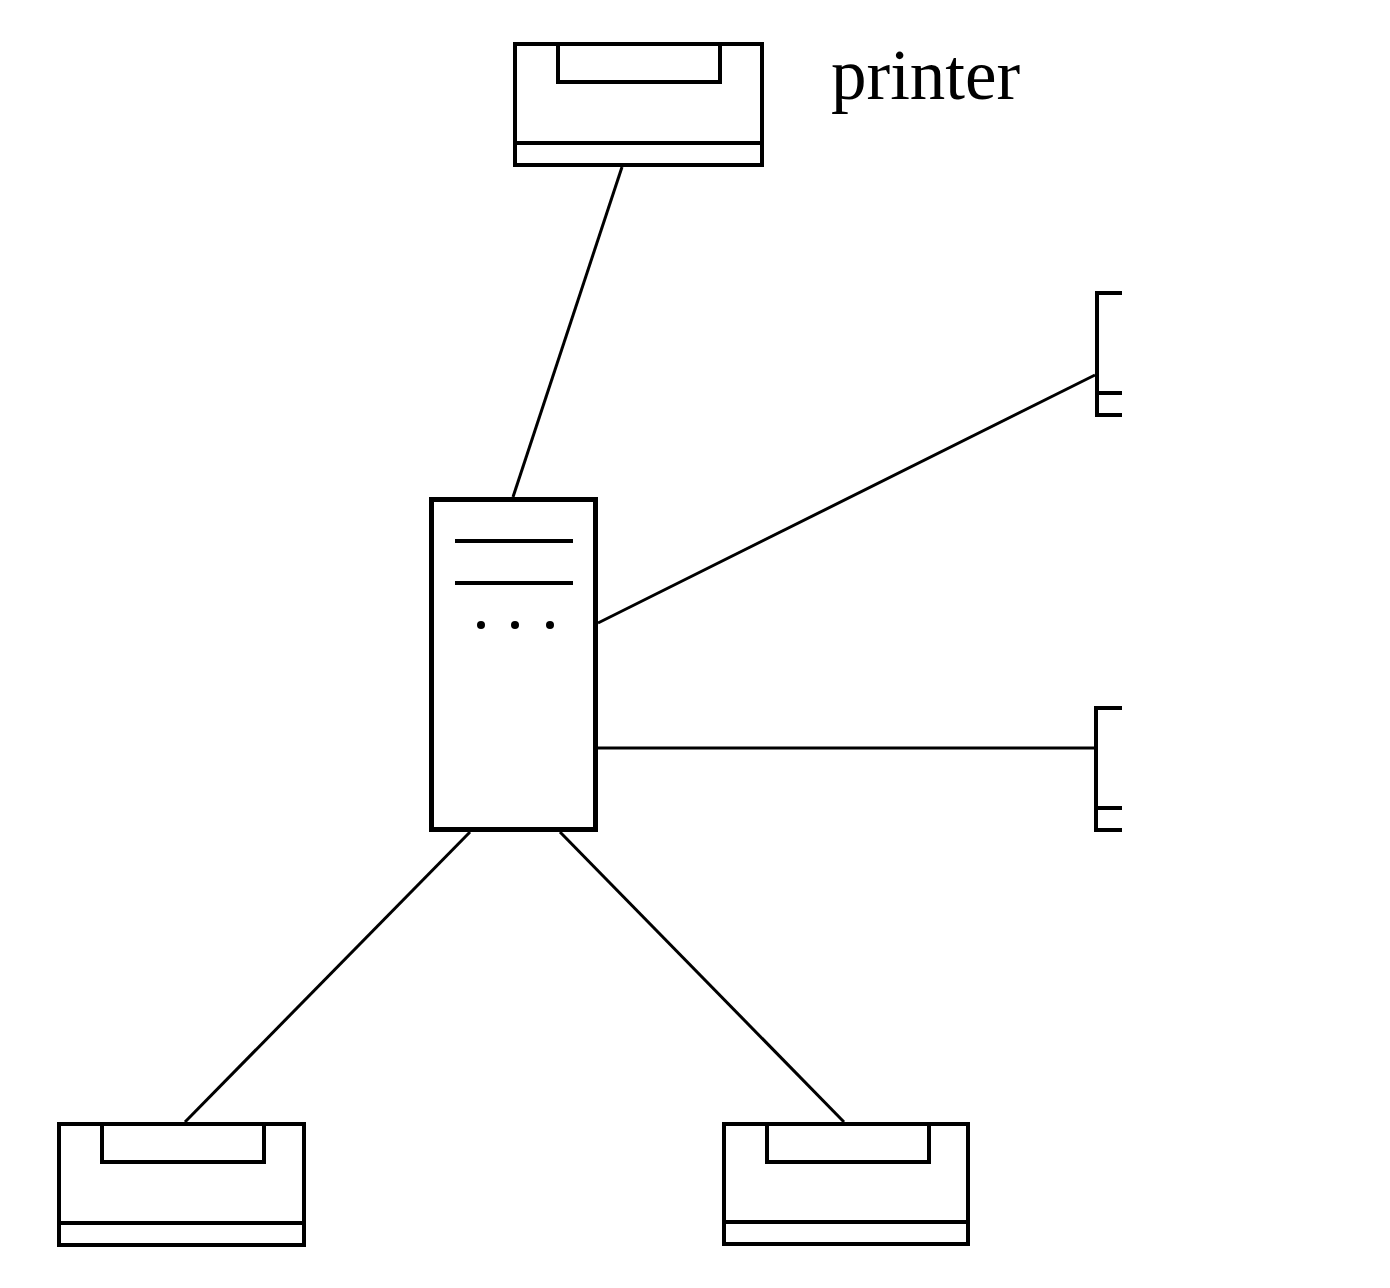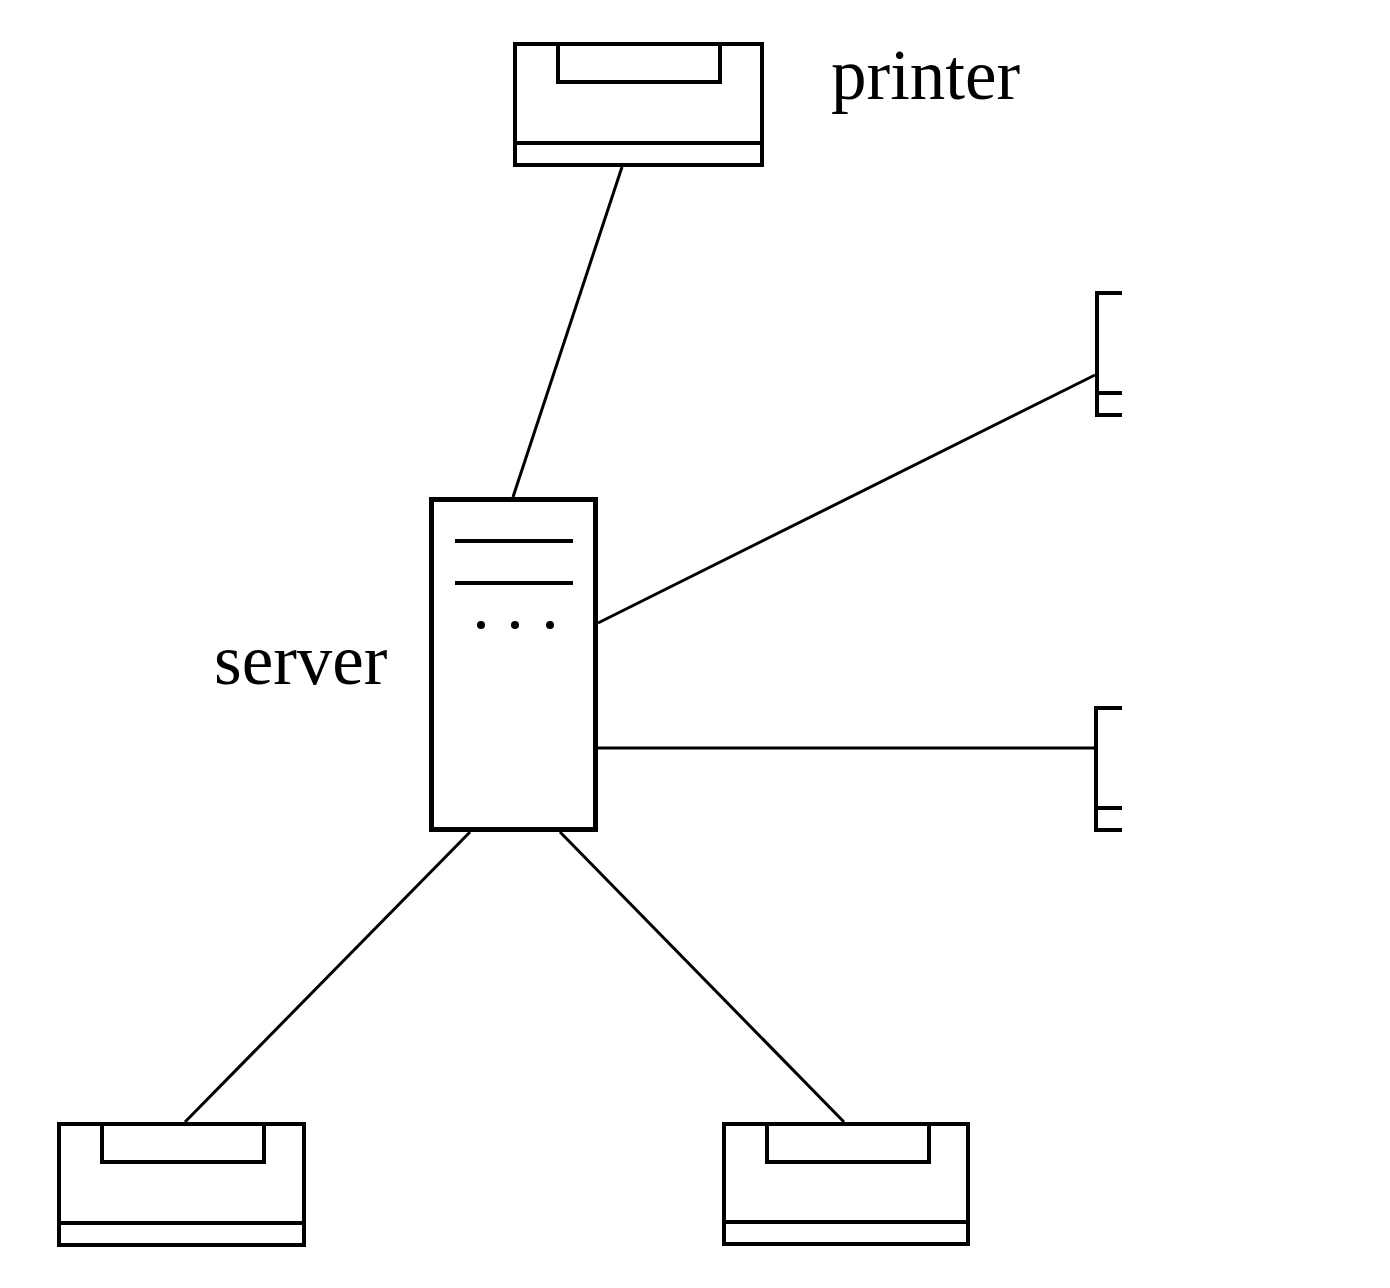--- a/index.html
+++ b/index.html
@@ -114,14 +114,13 @@
       </div>
       <div class="server" style="left: 429px; top: 497px; width: 169px; height: 335px;">
         <div class="vent v1"></div>
         <div class="vent v2"></div>
         <div class="dot d1"></div>
         <div class="dot d2"></div>
         <div class="dot d3"></div>
       </div>
     </div>
   <div class="label" id="label-printer" style="left: 831px; top: 40px;">printer</div>
-  <div class="label" id="label-server" style="left: 214px; top: 625px;">server</div>
 </div>
 
 </body></html>

